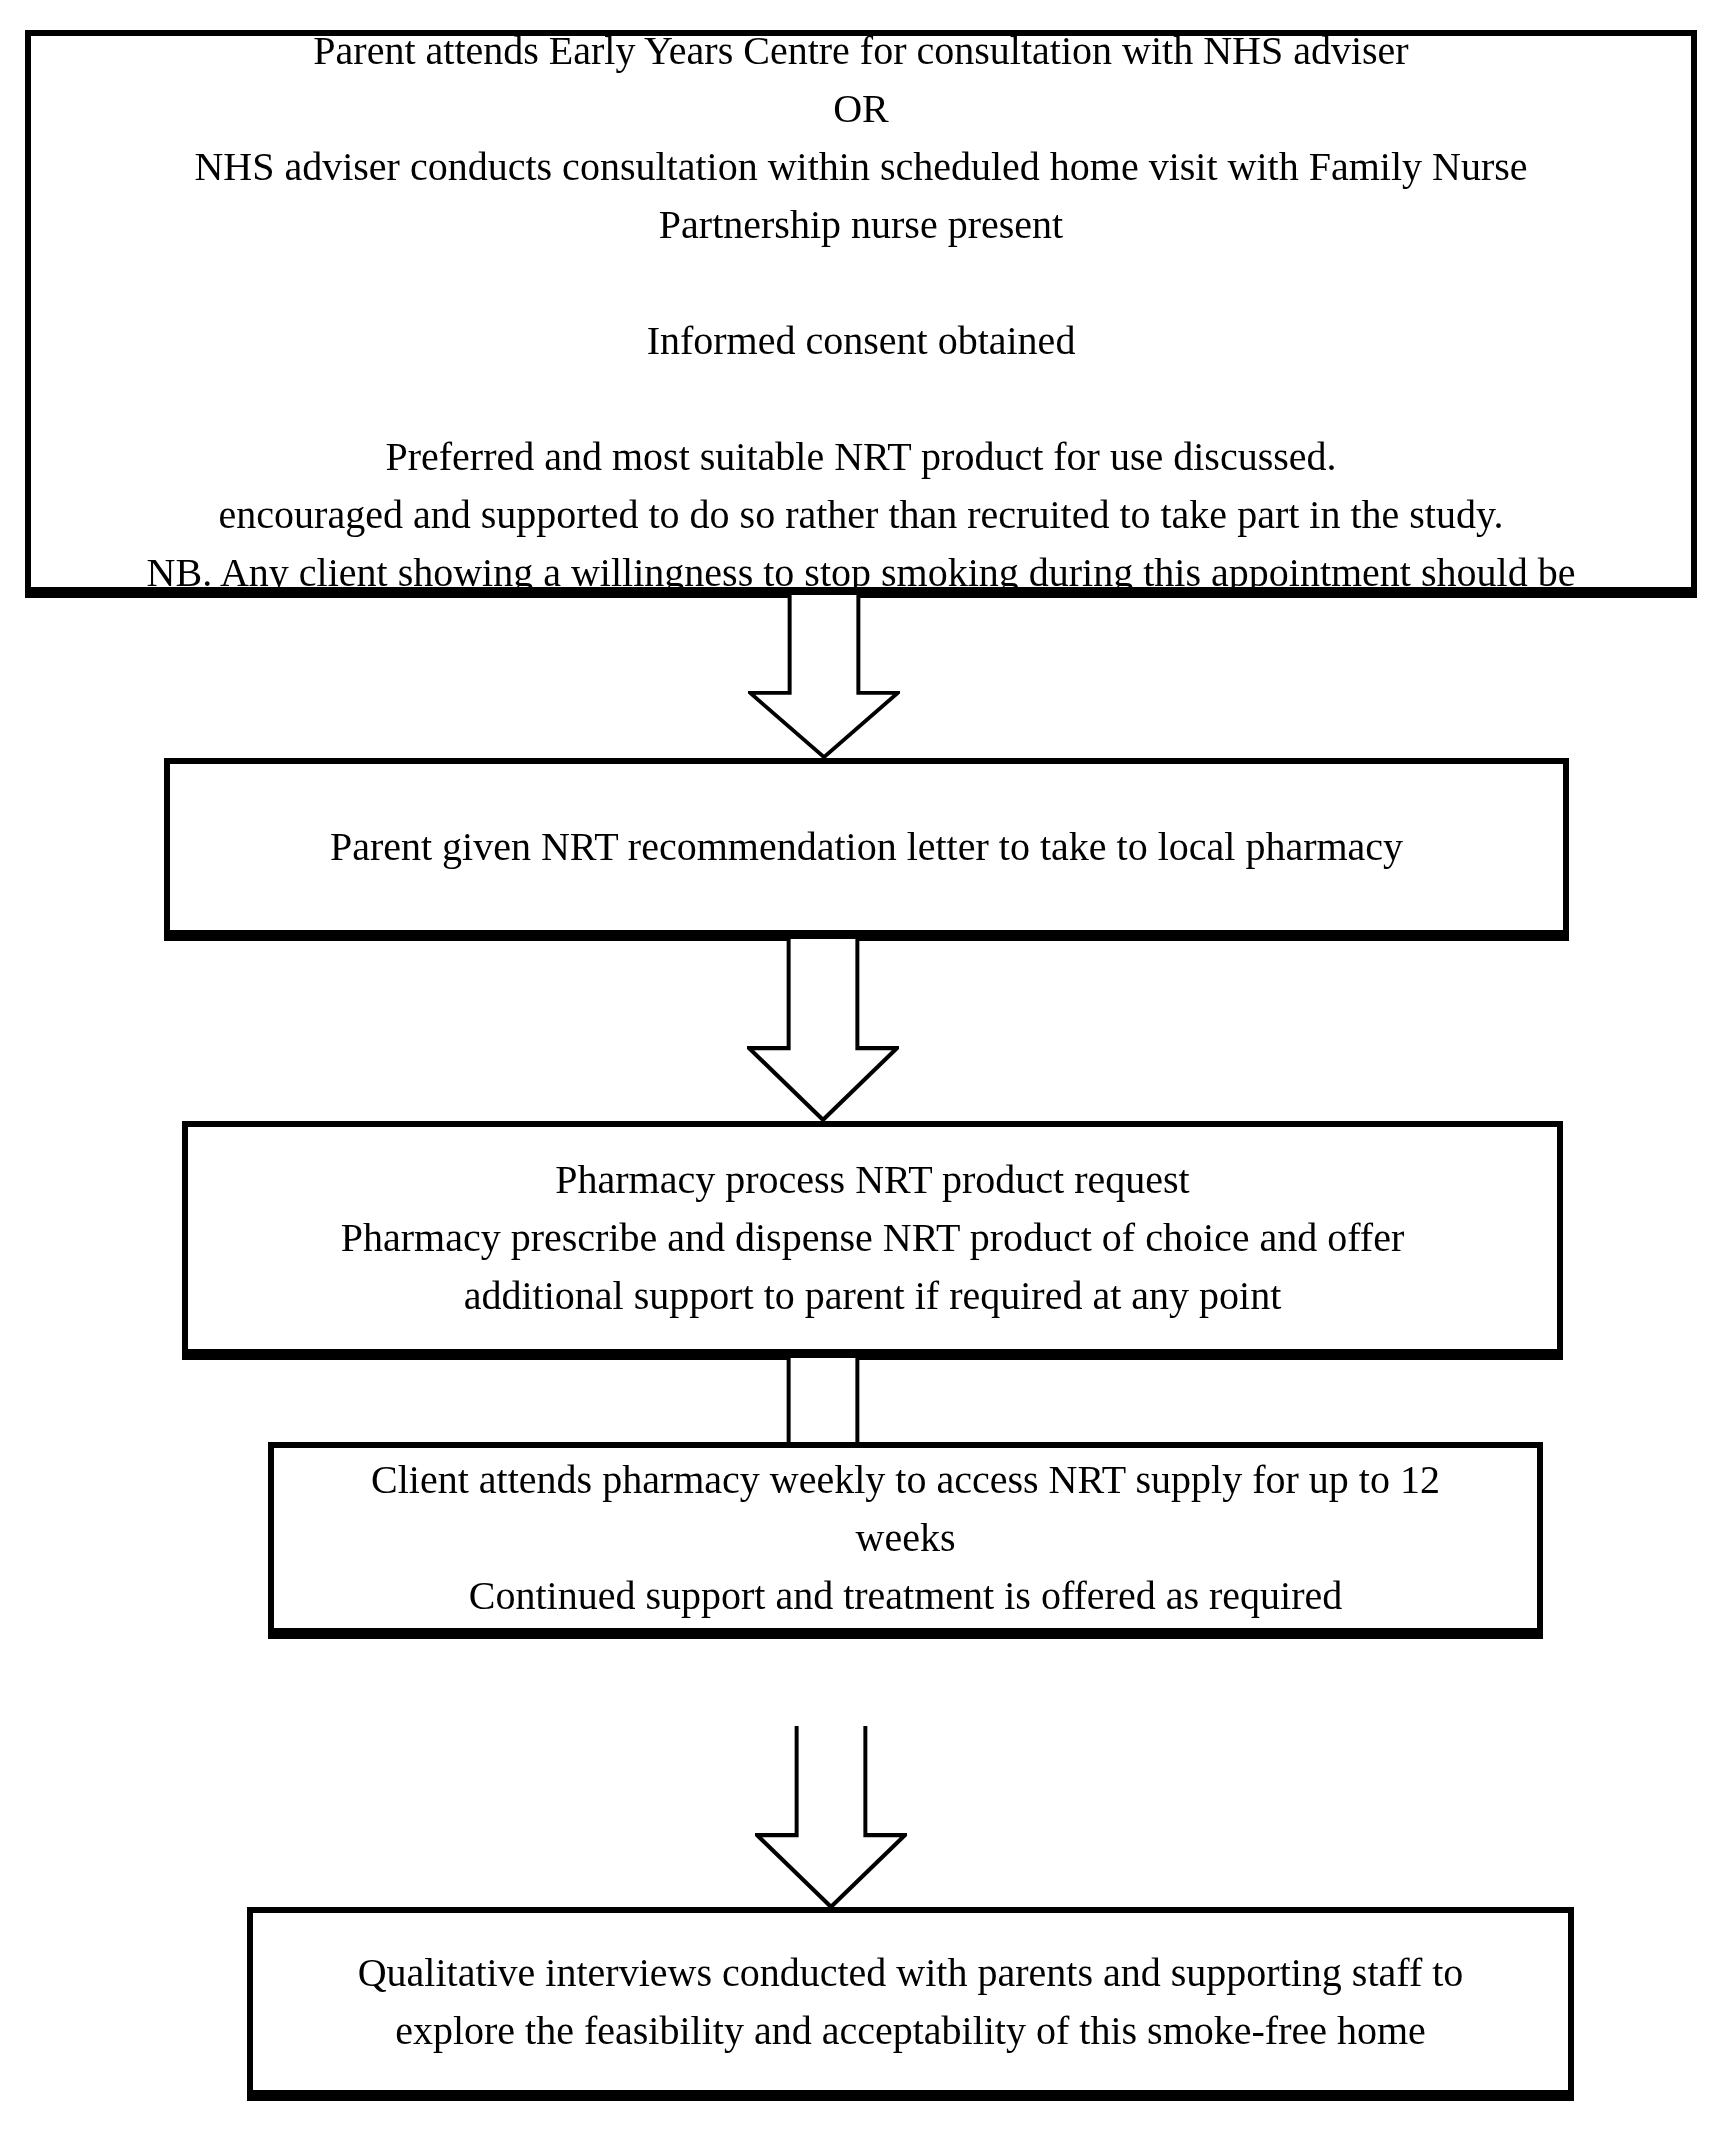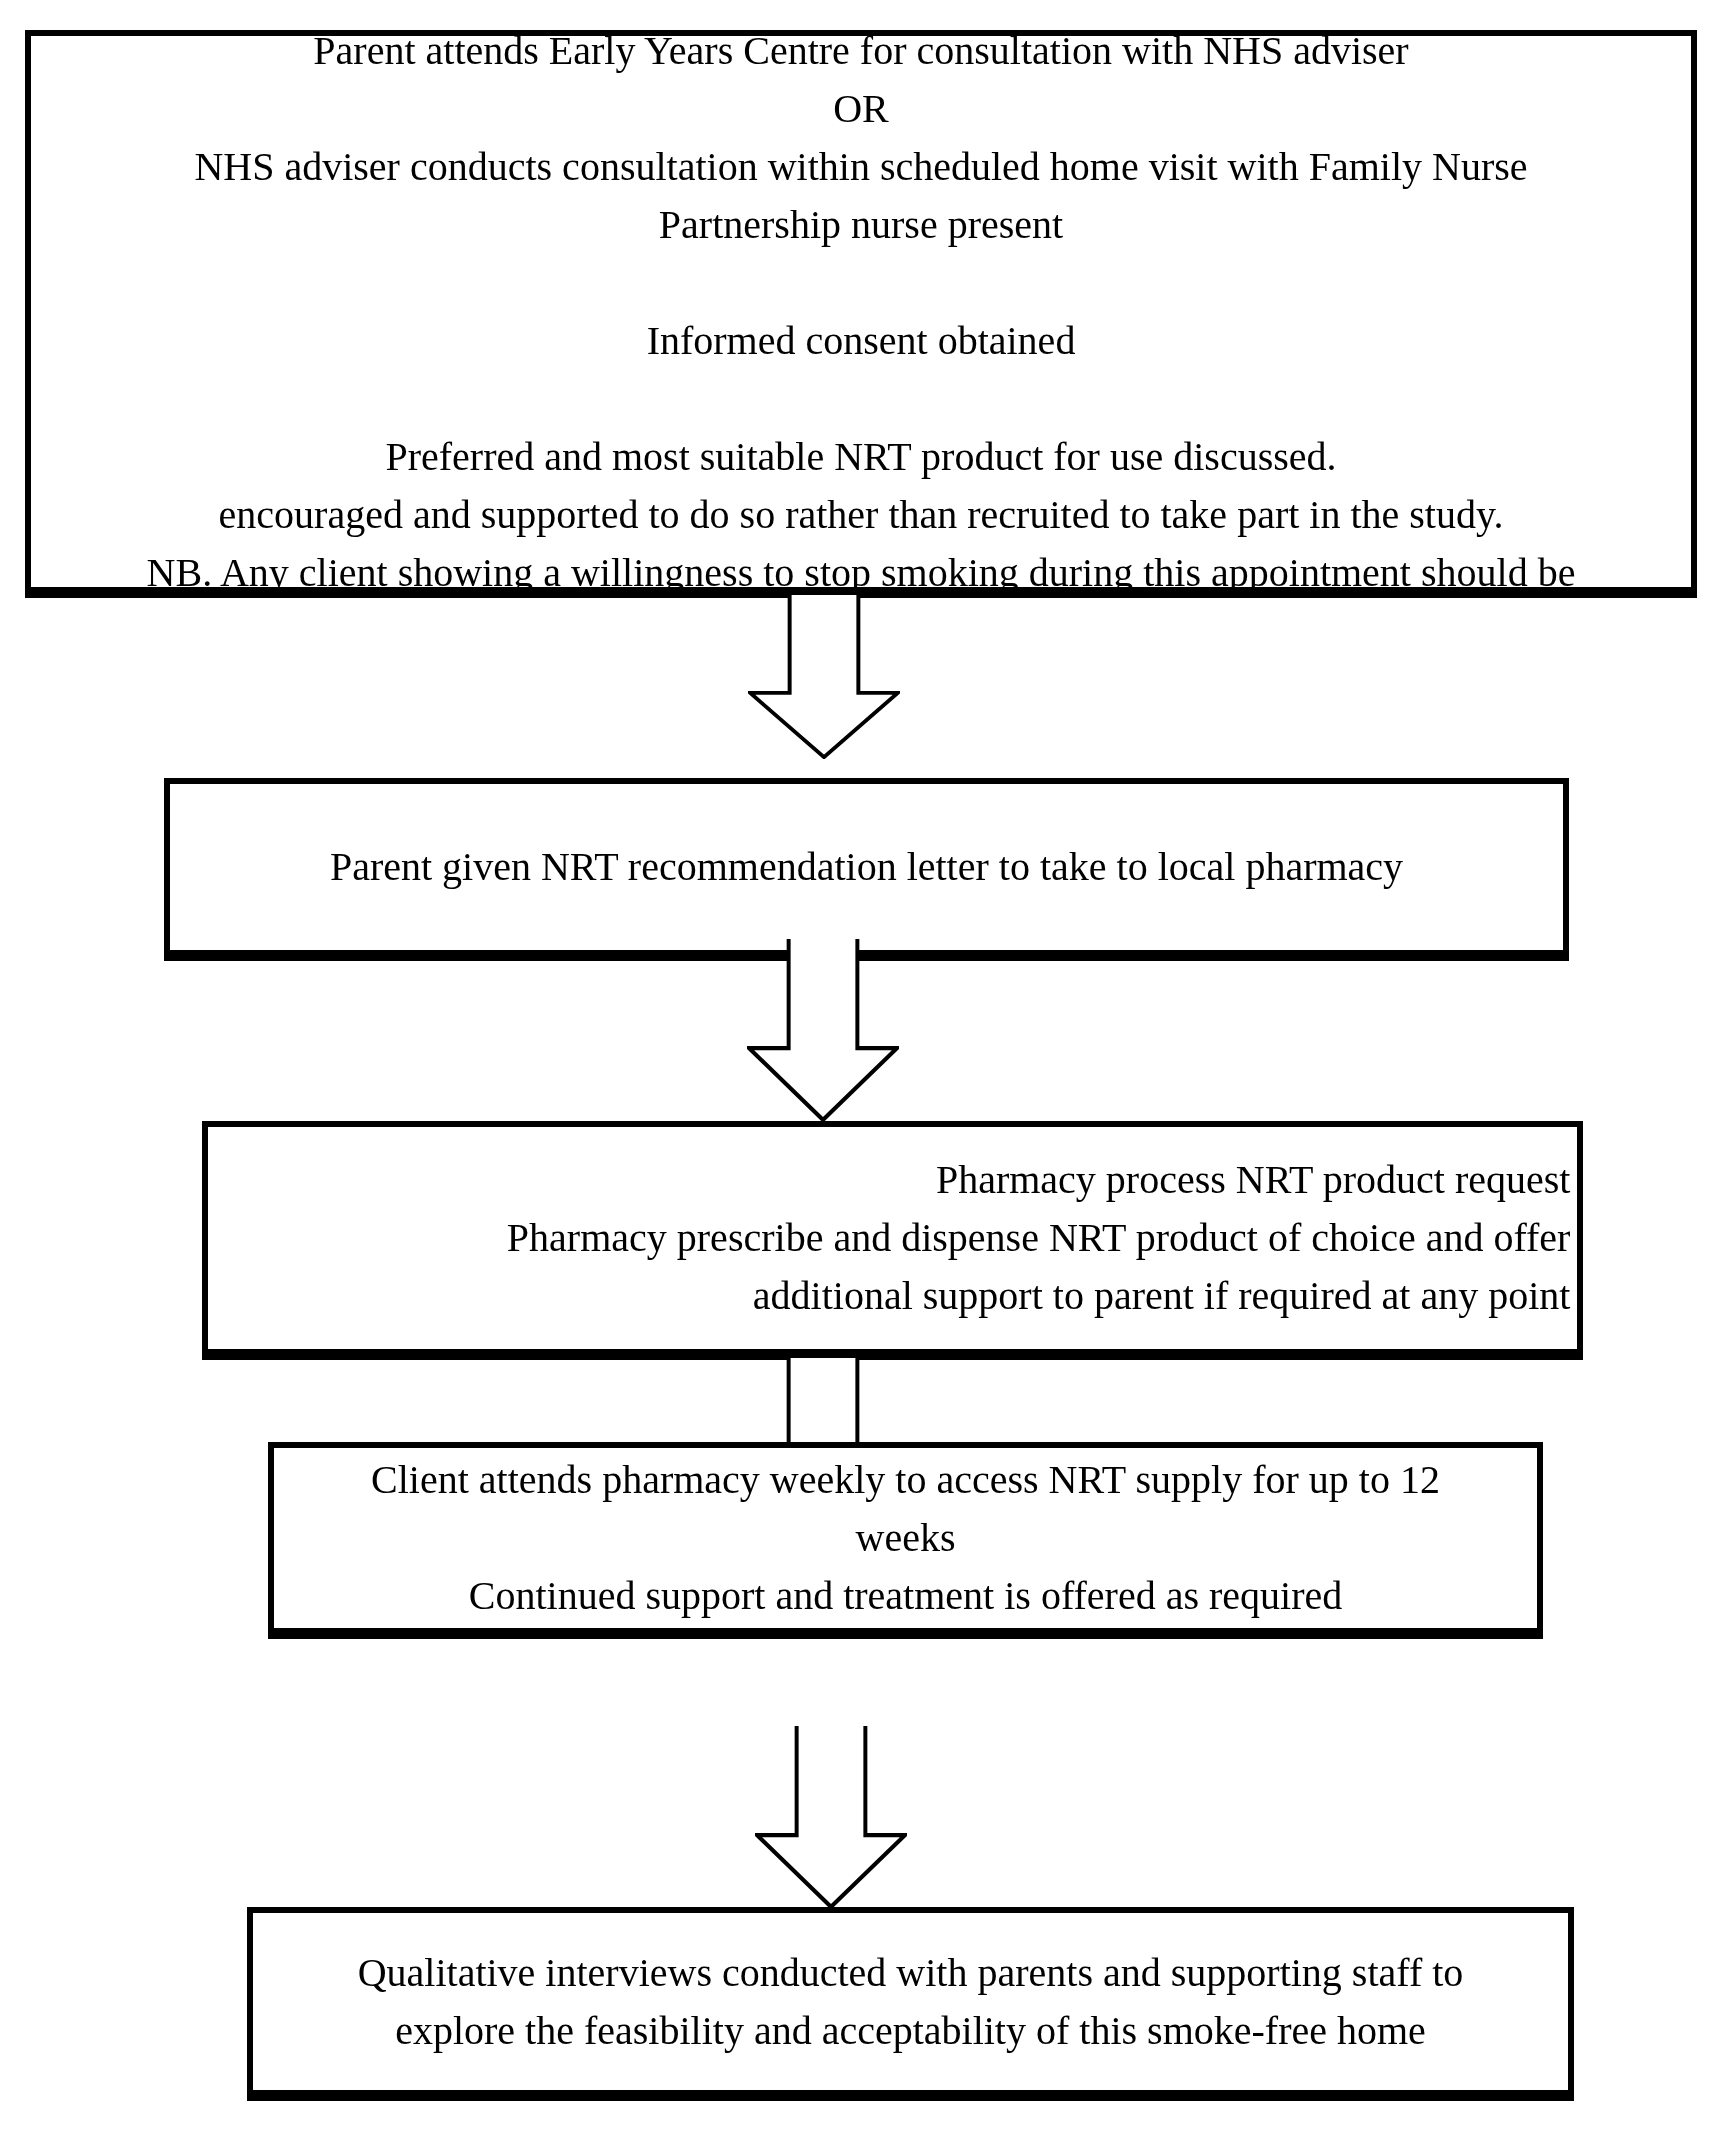--- a/index.html
+++ b/index.html
@@ -29,22 +29,22 @@
     font-size: 40px;
     line-height: 1.45;
     padding: 0 6.6px;
   }
   .line {
     white-space: nowrap;
   }
   .line:empty::before { content: "\00a0"; }
 
   .box1 { left: 25px;  top: 30px;   width: 1672px; height: 568px; }
-  .box2 { left: 164px; top: 778px; width: 1405px; height: 183px; }
-  .box3 { left: 202px; top: 1121px; width: 1381px; height: 239px; align-items: flex-end; }
+  .box2 { left: 164px; top: 758px; width: 1405px; height: 183px; }
+  .box3 { left: 182px; top: 1121px; width: 1381px; height: 239px; }
   .box4 { left: 268px; top: 1442px; width: 1275px; height: 197px; }
   .box5 { left: 220px; top: 1907px; width: 1327px; height: 194px; margin-left: 27px; }
 
   .arrow {
     position: absolute;
     width: 152px;
     display: block;
   }
   .arrow1 { left: 748px; top: 595px;  height: 164px; }
   .arrow2 { left: 747px; top: 939px; height: 183px; }

